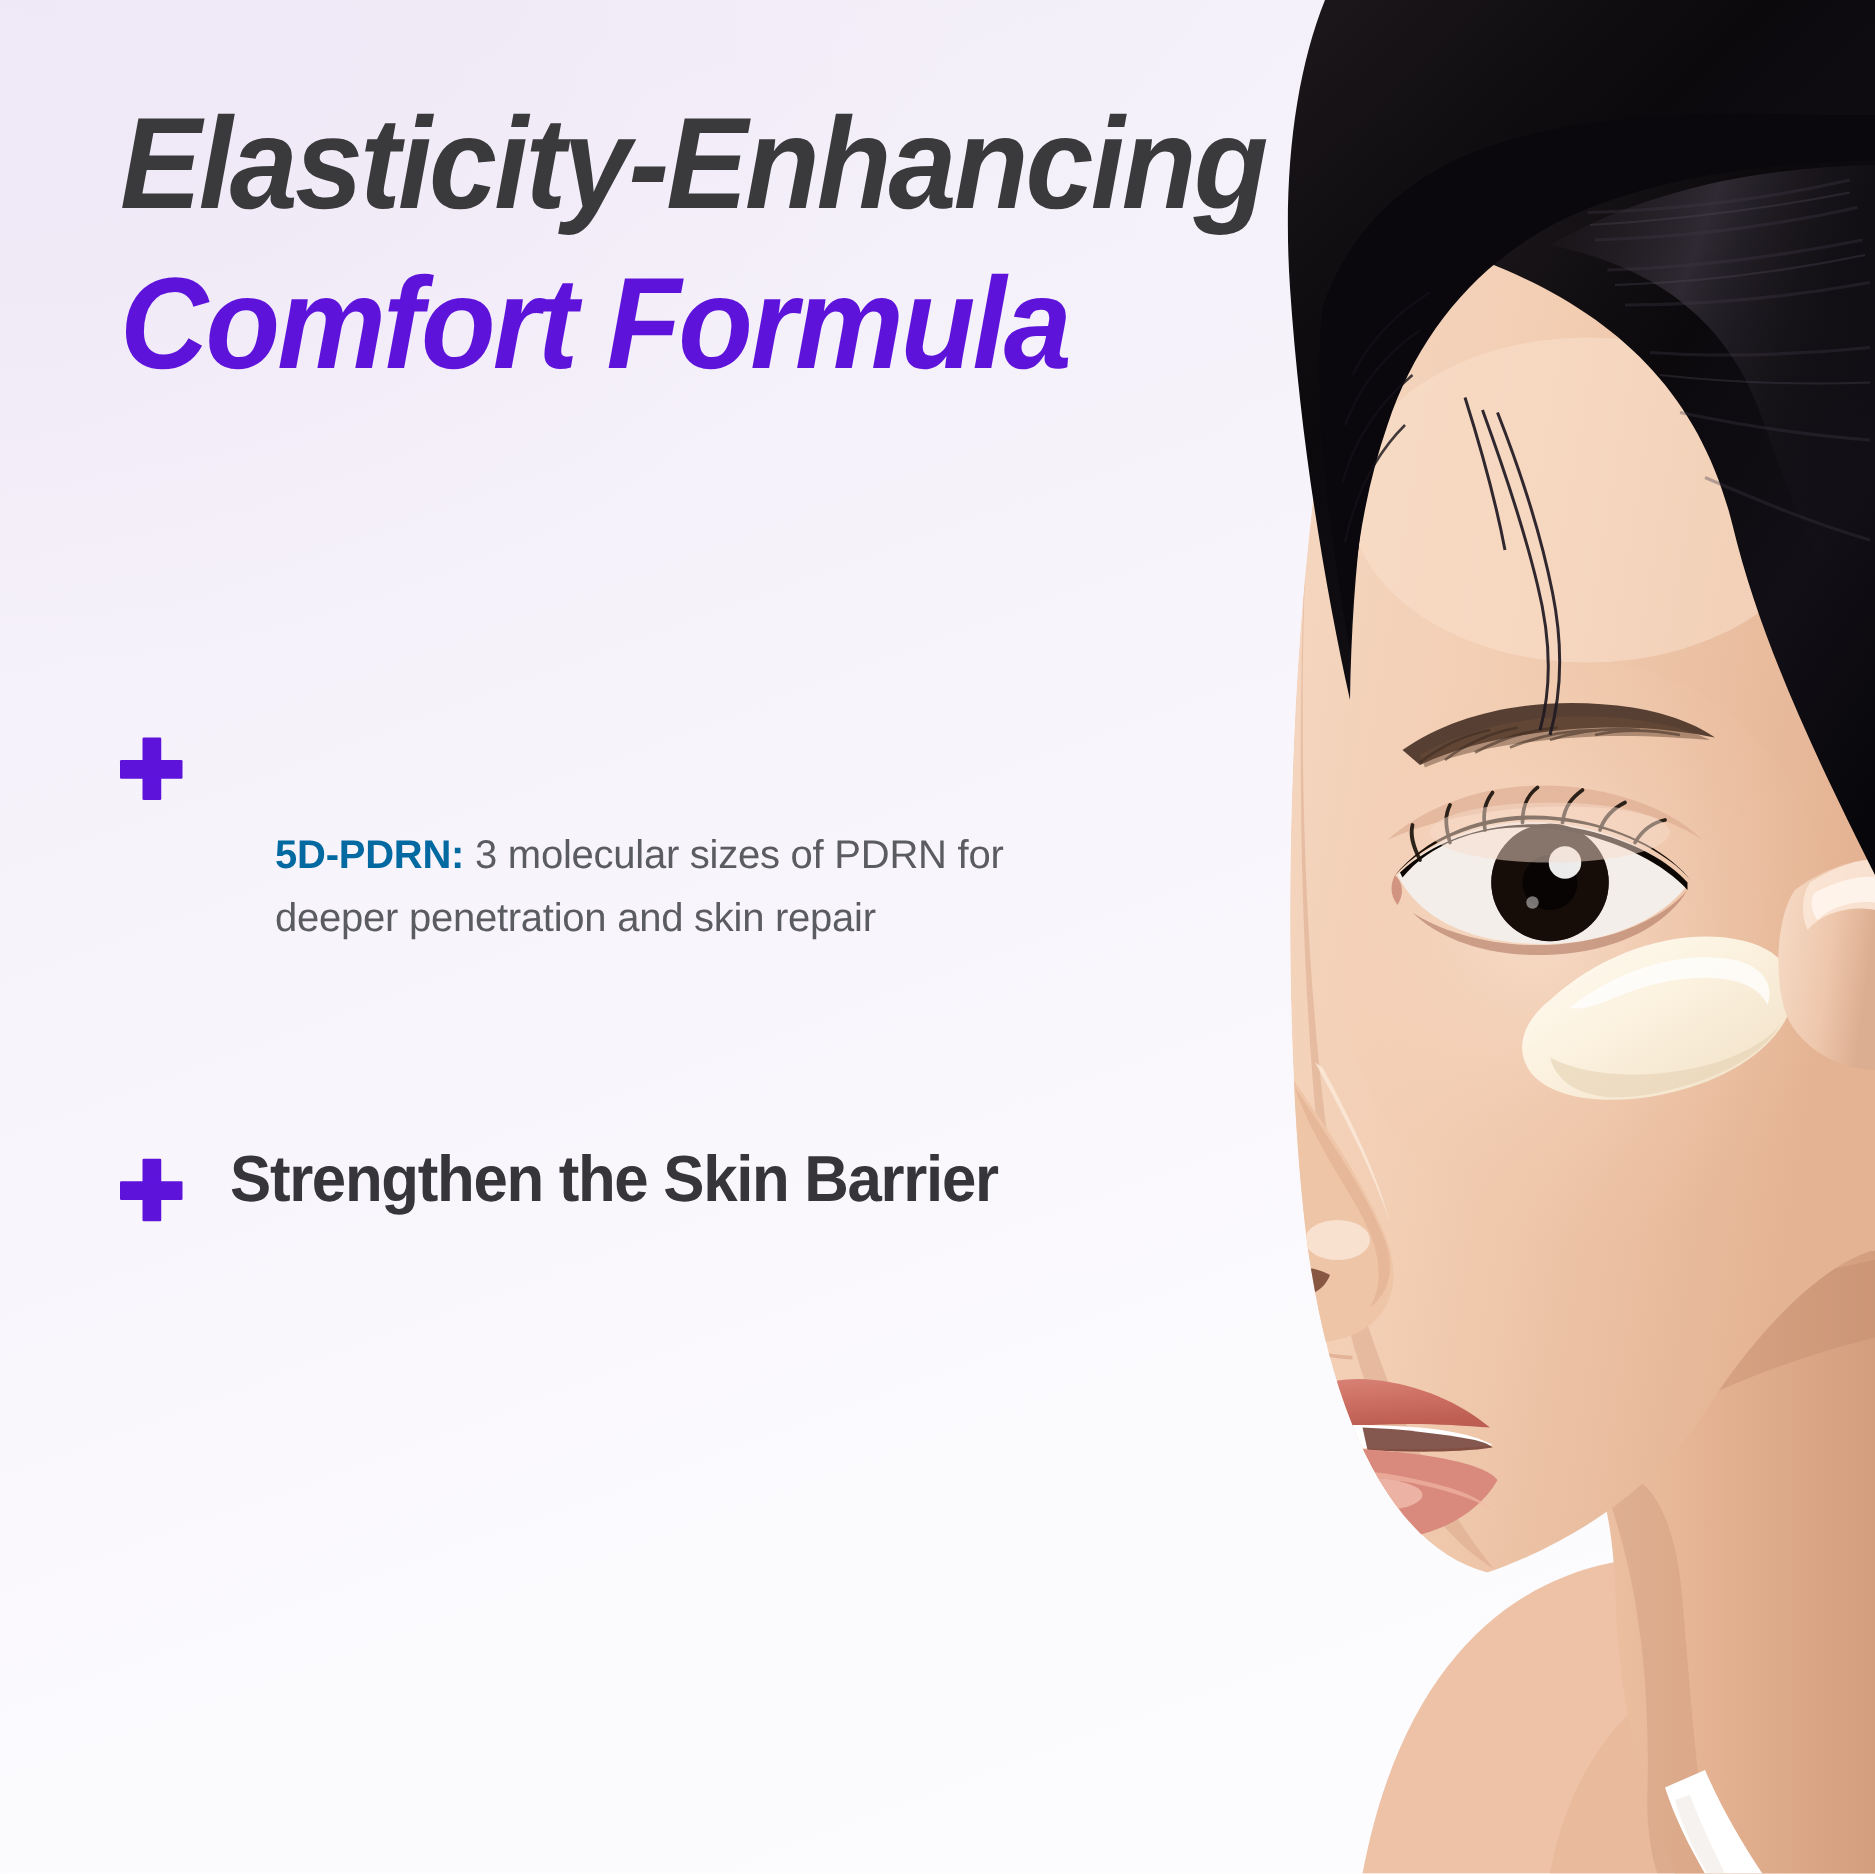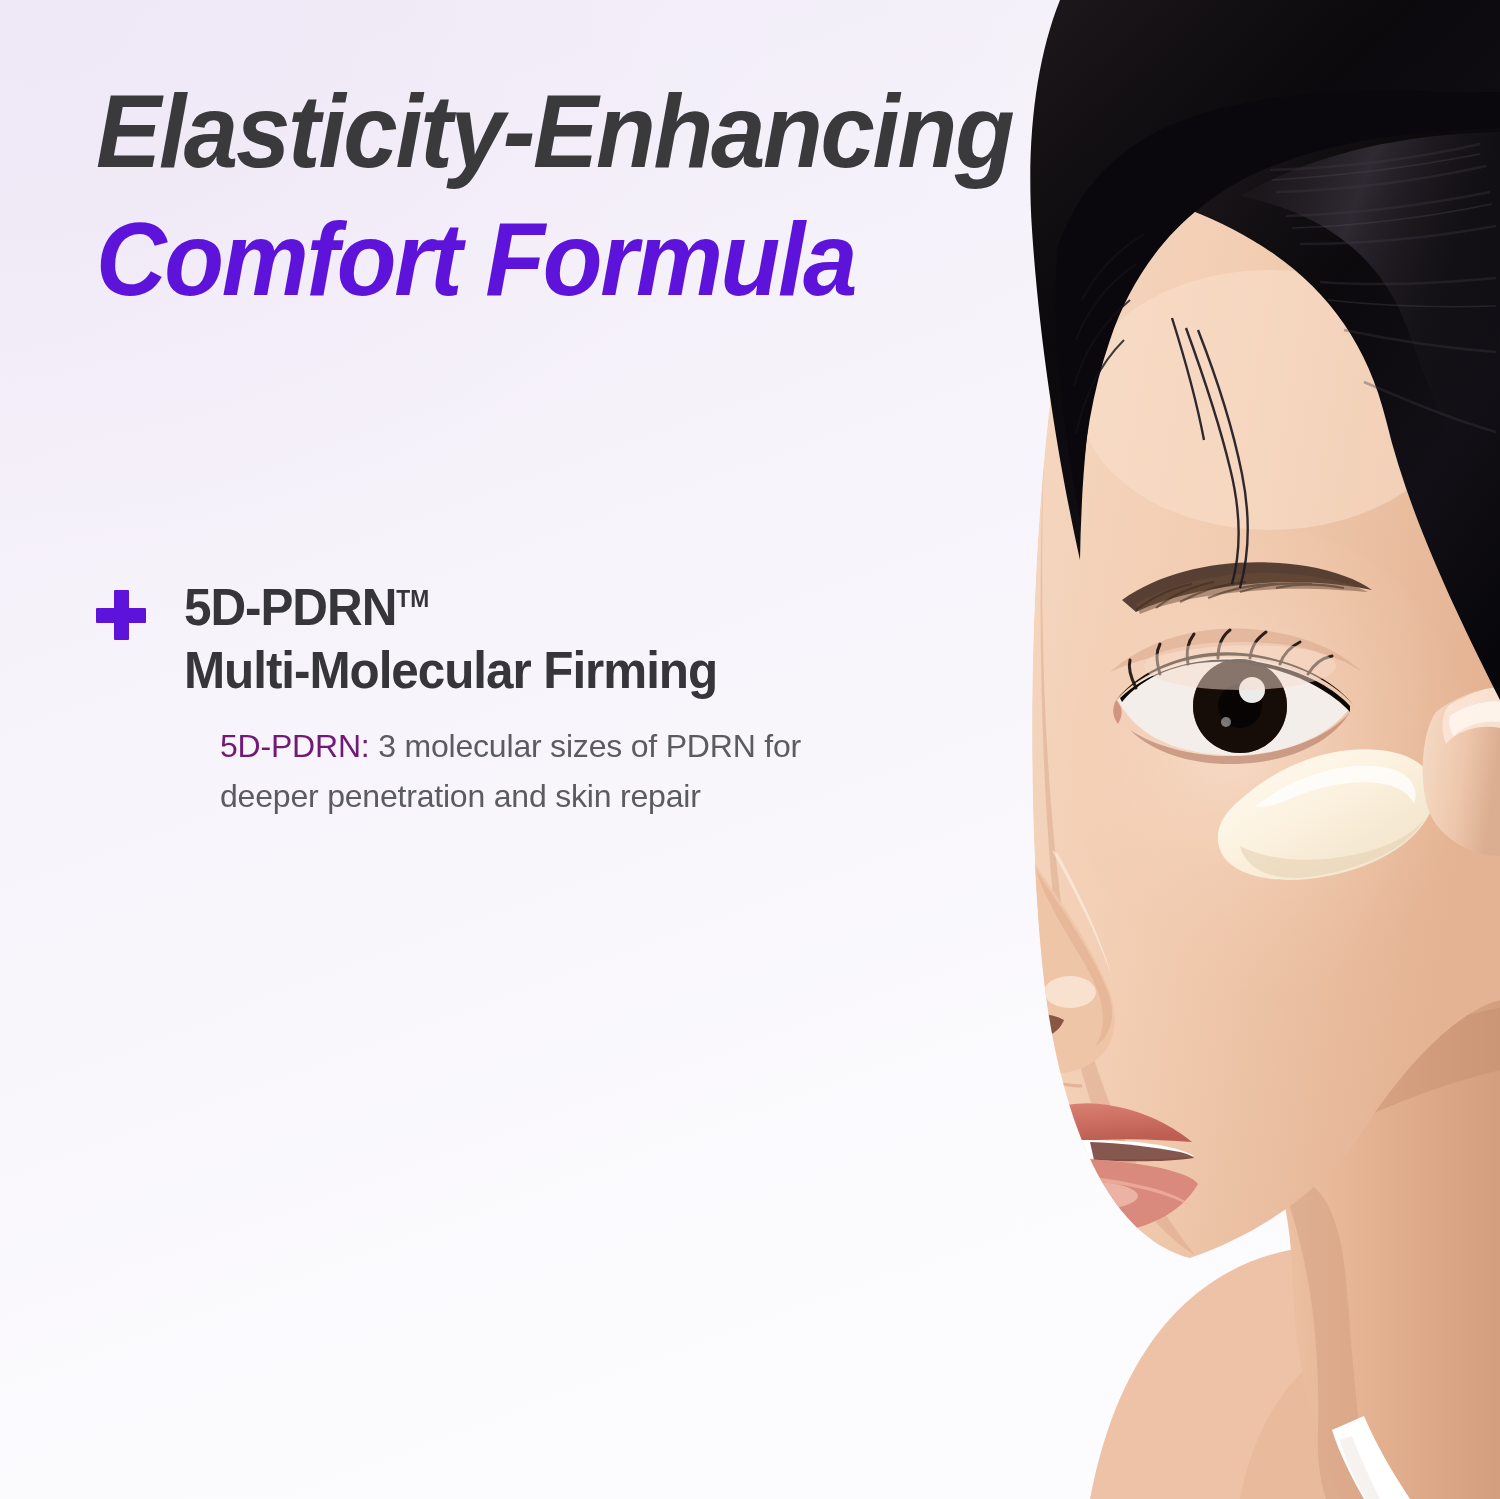--- a/index.html
+++ b/index.html
@@ -58,21 +58,21 @@
     font-weight:700;font-size:52px;line-height:1.22;color:#35353A;
     letter-spacing:-1.1px;transform:scaleX(.95);transform-origin:left center;
     white-space:nowrap;
   }
   .tm{font-size:24px;vertical-align:super;line-height:0;letter-spacing:0;}
 
   .bullet-desc{
     margin:18px 0 0 124px;width:680px;
     font-size:32px;line-height:1.58;color:#5B5B62;letter-spacing:-.2px;
   }
-  .bullet-desc b{color:#701a75;font-weight:400;}
+  .bullet-desc b{color:#0369a1;font-weight:700;}
 
   .gap-a{height:84px;}
   .gap-b{height:70px;}
   .gap-c{height:70px;}
 </style>
 </head>
 <body>
 
 <div class="canvas"></div>
 
@@ -336,33 +336,31 @@
 
 <div class="headline">
   <span class="headline-l1">Elasticity-Enhancing</span>
   <span class="headline-l2">Comfort Formula</span>
 </div>
 
 <div class="bullets">
 
   <div class="bullet-row">
     <span class="plus"></span>
-    <div>
-      <div class="bullet-title">
-        <span>5D-PDRN</span><span class="tm">TM</span>
-      </div>
-      <div class="bullet-title">Multi-Molecular Firming</div>
-    </div>
   </div>
   <div class="bullet-desc">
     <b>5D-PDRN:</b><span> 3 molecular sizes of PDRN for deeper penetration and skin repair</span>
   </div>
 
   <div class="gap-a"></div>
 
 
   <div class="gap-b"></div>
 
+  <div class="bullet-row">
+    <span class="plus"></span>
+    <div class="bullet-title">Strengthen the Skin Barrier</div>
+  </div>
 
   <div class="gap-c"></div>
 
 
 </div>
 
 </body></html>

